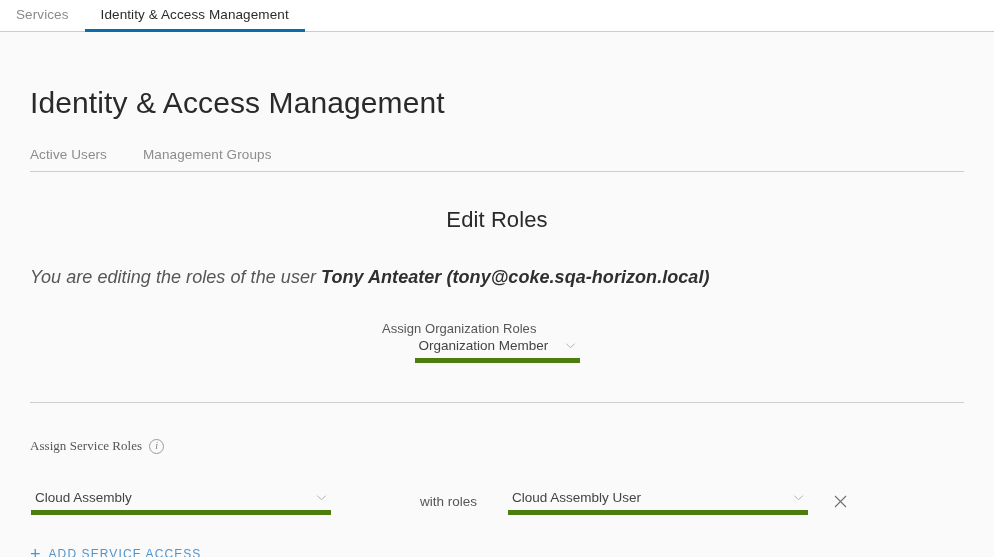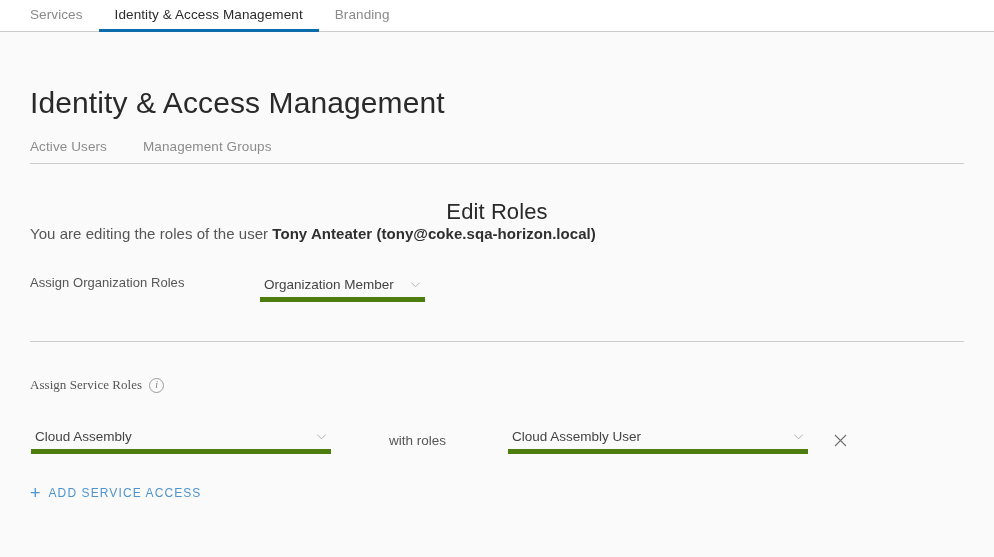--- a/index.html
+++ b/index.html
@@ -16,21 +16,20 @@
     overflow: hidden;
   }
 
   
   .header {
     height: 32px;
     background: #ffffff;
     border-bottom: 1px solid #cccccc;
     display: flex;
     align-items: stretch;
-    padding-left: 14px;
   }
   .header-tab {
     display: flex;
     align-items: center;
     padding: 0 16px;
     font-size: 13.5px;
     color: #8a8a8a;
     cursor: pointer;
     border-bottom: 3px solid transparent;
     margin-bottom: -1px;
@@ -62,47 +61,51 @@
     border-bottom: 1px solid #cdcdcd;
     padding-bottom: 9px;
     width: 934px;
   }
   .subtab {
     font-size: 13.5px;
     color: #8c8c8c;
     cursor: pointer;
     margin-right: 36px;
     letter-spacing: .1px;
+    margin-top: 8px;
   }
 
   .section-title {
     font-size: 22px;
     font-weight: 300;
     color: #2a2a2a;
     margin: 0;
     padding-top: 35px;
     letter-spacing: .1px;
     text-align: center;
   }
 
   .edit-desc {
-    font-size: 15px;
-    color: #565656;
+    font-size: 18px;
+    color: #565656;
+    margin-top: 34px;
     letter-spacing: .05px;
+    font-style: italic;
   }
   .edit-desc strong {
     color: #2f2f2f;
     font-weight: bold;
   }
 
   
   .org-row {
     display: flex;
-    align-items: flex-start;
+    align-items: center;
     margin-top: 33px;
+    flex-direction: column;
   }
   .field-label {
     font-size: 13px;
     color: #565656;
     width: 230px;
     letter-spacing: .05px;
   }
   .select {
     position: relative;
     display: inline-flex;
@@ -167,21 +170,21 @@
     margin-top: 34px;
   }
   .select-service {
     width: 300px;
     margin-left: 1px;
   }
   .with-roles {
     font-size: 13.5px;
     color: #565656;
     width: 177px;
-    text-align: left;
+    text-align: center;
     padding-left: 58px;
   }
   .select-role { width: 300px; }
   .remove-btn {
     margin-left: 21px;
     width: 22px;
     height: 22px;
     display: inline-flex;
     align-items: center;
     justify-content: center;
@@ -211,23 +214,20 @@
 </head>
 <body>
 
 <div class="header">
   <div class="header-tab">
     <span>Services</span>
   </div>
   <div class="header-tab active">
     <span>Identity &amp; Access Management</span>
   </div>
-  <div class="header-tab">
-    <span>Branding</span>
-  </div>
 </div>
 
 <div class="content">
 
   <h1 class="page-title">Identity &amp; Access Management</h1>
 
   <div class="subtabs">
     <div class="subtab">Active Users</div>
     <div class="subtab">Management Groups</div>
   </div>

